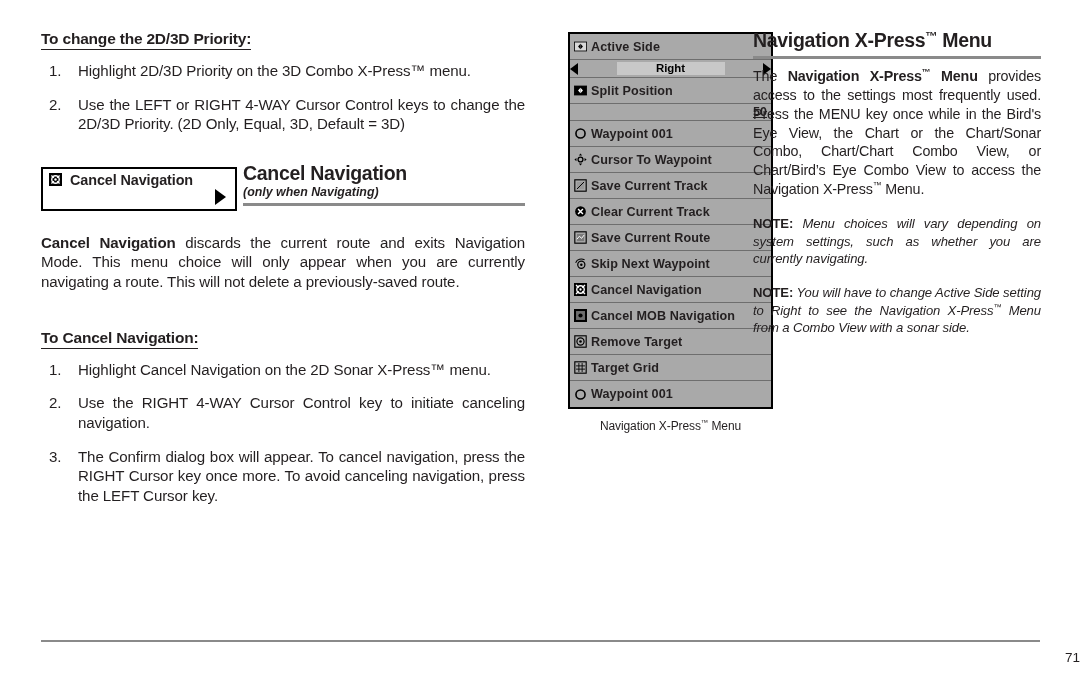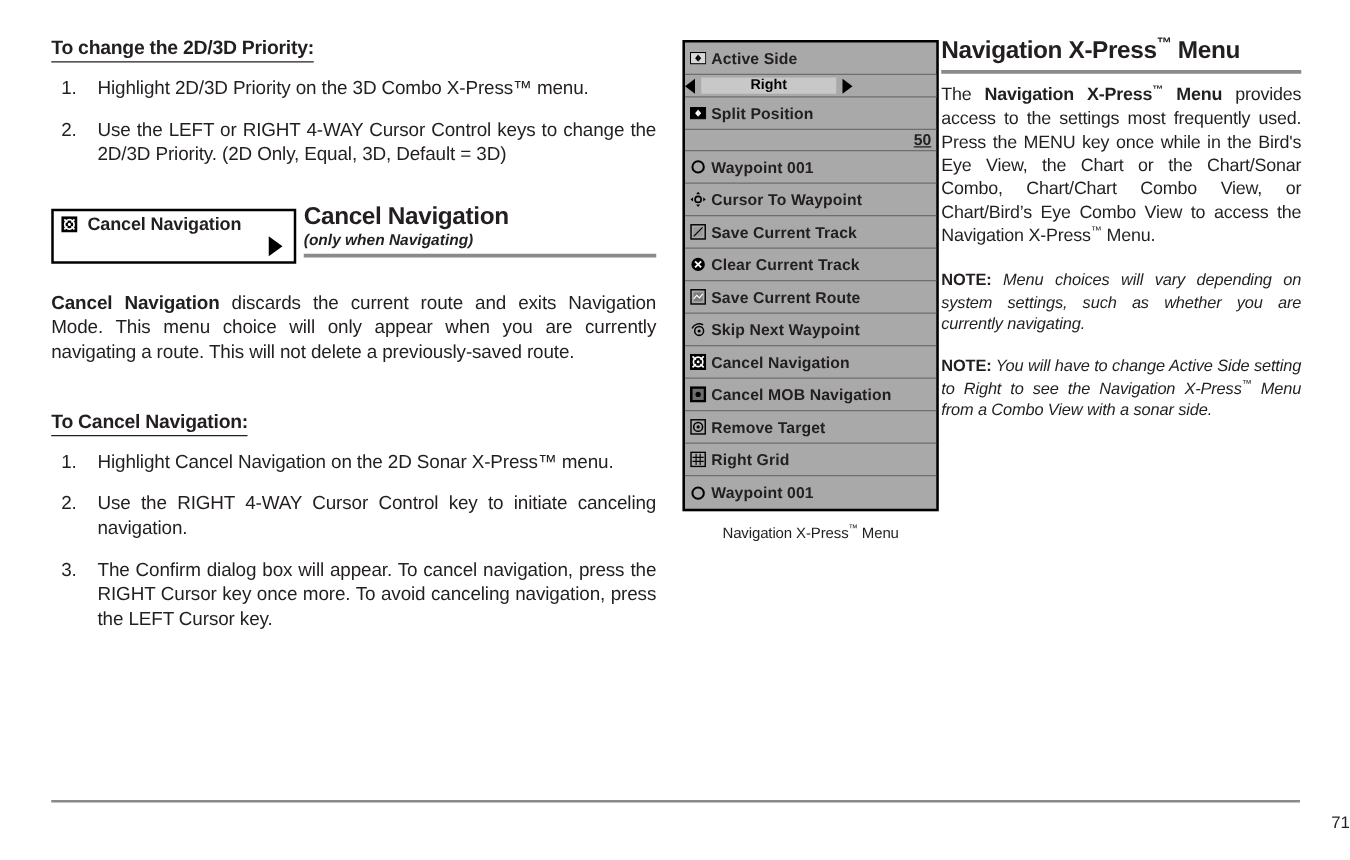--- a/index.html
+++ b/index.html
@@ -97,21 +97,21 @@
   }
   .body-para b { font-weight: bold; }
 
   .sec-head-2 {
     margin-top: 22px;
   }
 
   
   .menu-wrap {
     position: absolute;
-    left: 546px; top: 32px; width: 205px;
+    left: 568px; top: 32px; width: 205px;
   }
   .menu-panel {
     border: 2px solid #000;
     background: #a9a9a9;
     width: 100%;
   }
   .m-row {
     position: relative;
     border-bottom: 1.5px solid #6e6e6e;
     height: 26px;
@@ -129,21 +129,21 @@
     width: 13px; height: 13px;
     margin-right: 4px;
     flex: 0 0 13px;
     display: block;
   }
   
   .m-valrow {
     height: 18px;
     border-bottom: 1.5px solid #6e6e6e;
     display: flex; align-items: center;
-    justify-content: flex-start;
+    justify-content: space-between;
     background: #a9a9a9;
     position: relative;
   }
   .m-valbox {
     background: #c8c8c8;
     width: 108px; height: 13px;
     text-align: center;
     font-size: 11.4px; font-weight: bold;
     line-height: 13px;
     color: #000;
@@ -376,21 +376,21 @@
           <circle cx="8" cy="8" r="1.6" fill="#000"></circle>
         </svg>
         <span class="m-label">Remove Target</span>
       </div>
 
       <div class="m-row">
         <svg class="m-ico" viewBox="0 0 16 16">
           <rect x="1" y="1" width="14" height="14" fill="none" stroke="#000" stroke-width="1.4"></rect>
           <path d="M6 2.5 L6 13.5 M10 2.5 L10 13.5 M2.5 6 L13.5 6 M2.5 10 L13.5 10" stroke="#000" stroke-width="1.1"></path>
         </svg>
-        <span class="m-label">Right Grid</span>
+        <span class="m-label">Target Grid</span>
       </div>
 
       <div class="m-row">
         <svg class="m-ico" viewBox="0 0 16 16">
           <circle cx="8" cy="8" r="5.6" fill="none" stroke="#000" stroke-width="2"></circle>
         </svg>
         <span class="m-label">Waypoint 001</span>
       </div>
 
     </div>

